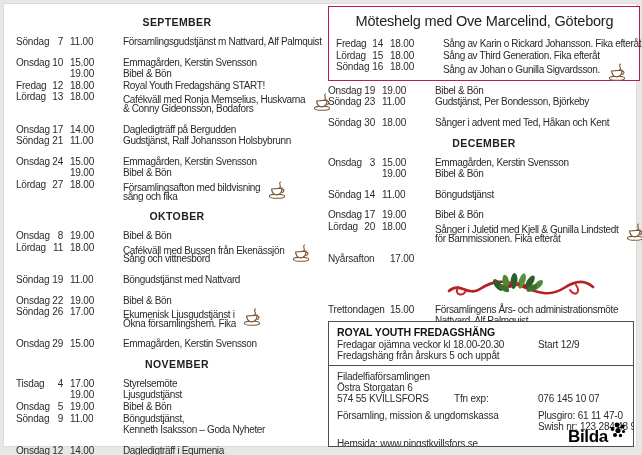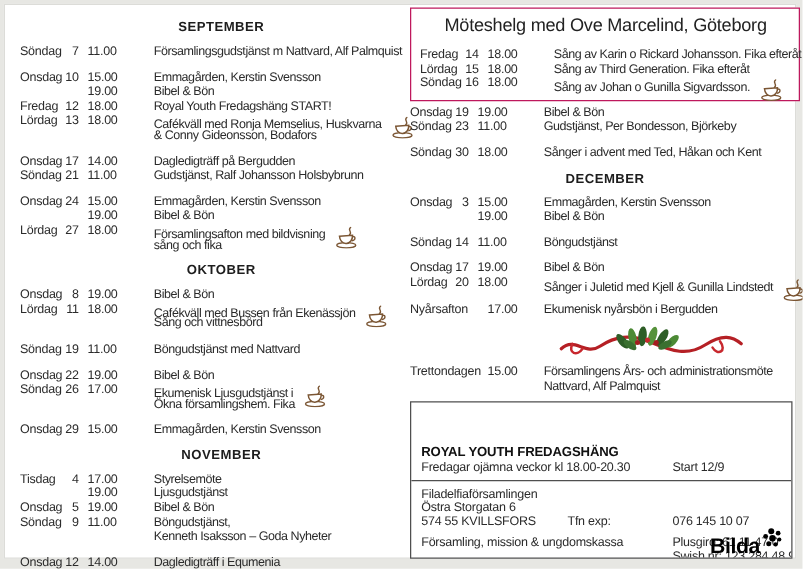--- a/index.html
+++ b/index.html
@@ -45,21 +45,21 @@
   
   .cup{display:inline-block;vertical-align:middle;margin-left:7px;transform:translateY(2px);}
   
   .garland{display:block;margin:8px 0 4px 118px;}
   
   .info-box{
     position:absolute;left:324px;top:317px;width:306px;height:126px;
     border:1px solid #4f4f4f;background:#fff;box-sizing:border-box;
     padding:4px 8px 0 8px;font-size:10px;letter-spacing:-0.2px;overflow:hidden;
   }
-  .ib-head{font-weight:bold;font-size:10.5px;line-height:13px;letter-spacing:-0.1px;color:#111;margin-top:30px;}
+  .ib-head{font-weight:bold;font-size:10.5px;line-height:13px;letter-spacing:-0.1px;color:#111;}
   .ib-line{position:relative;line-height:11px;height:11px;white-space:nowrap;}
   .ib-right{position:absolute;left:201px;top:0;}
   .ib-mid{position:absolute;left:117px;top:0;}
   .ib-div{border-top:1px solid #4f4f4f;margin:4px -8px 5px -8px;}
   .ib-gap{height:6px;}
   .ib-link{text-decoration:underline;}
   .bilda{position:absolute;right:7px;bottom:3px;display:flex;align-items:flex-end;}
   .bilda-text{font-weight:bold;font-size:17px;letter-spacing:-0.3px;color:#000;line-height:13px;}
   .bilda-dots{margin-left:1px;margin-bottom:4px;}
 </style>
@@ -418,27 +418,34 @@
               <span>20</span>
             </span>
             <span class="cell-time">18.00</span>
             <span class="cell-desc">Sånger i Juletid med Kjell &amp; Gunilla Lindstedt<svg class="cup" width="21" height="18" viewBox="0 0 21 18">
     <path d="M13.5 1 C10.5 3, 15.5 4.5, 12.5 7" fill="none" stroke="#7b5634" stroke-width="1.1" stroke-linecap="round"></path>
     <ellipse cx="10" cy="15.2" rx="7.6" ry="2.1" fill="#fff" stroke="#7b5634" stroke-width="1.1"></ellipse>
     <path d="M4.6 8 L15 7.2 C15.2 10.8, 13 13.6, 10 13.8 C7 14, 4.8 11.5, 4.6 8 Z" fill="#fff" stroke="#7b5634" stroke-width="1.2"></path>
     <path d="M15 8.2 C17.6 7.8, 17.8 11, 14.6 11.6" fill="none" stroke="#7b5634" stroke-width="1.1"></path>
   </svg></span>
           </div>
+          <div class="row">
+            <span class="cell-day">
+              <span></span>
+              <span></span>
+            </span>
+            <span class="cell-time"></span>
+            <span class="cell-desc">för Barnmissionen. Fika efteråt</span>
+          </div>
           <div class="row gap wide">
             <span class="cell-day">
               <span>Nyårsafton</span>
               <span></span>
             </span>
             <span class="cell-time">17.00</span>
-            <span class="cell-desc">Ekumenisk nyårsbön i Bergudden</span>
           </div>
         </div>
     </div>
 
     <svg class="garland" width="150" height="27" viewBox="0 0 150 27">
       <path d="M3 18 C14 8, 22 24, 34 16 S 58 6, 75 13 S 104 24, 118 15 S 140 8, 147 14" fill="none" stroke="#b52025" stroke-width="2.6" stroke-linecap="round"></path>
       <path d="M12 14 C8 22, 16 24, 20 18 M130 12 C136 20, 128 24, 124 17" fill="none" stroke="#c8282e" stroke-width="2" stroke-linecap="round"></path>
       <g>
         <ellipse cx="52" cy="12" rx="3.2" ry="7" transform="rotate(-38 52 12)" fill="#2e5e27"></ellipse>
         <ellipse cx="60" cy="9" rx="3.2" ry="7.5" transform="rotate(-12 60 9)" fill="#4c8a35"></ellipse>
@@ -473,20 +480,21 @@
         </div>
       </div>
   </div>
 
   <div class="info-box">
     <div class="ib-head">ROYAL YOUTH FREDAGSHÄNG</div>
     <div class="ib-line">
       <span>Fredagar ojämna veckor kl 18.00-20.30</span>
       <span class="ib-right">Start 12/9</span>
     </div>
+    <div class="ib-line">Fredagshäng från årskurs 5 och uppåt</div>
     <div class="ib-div"></div>
     <div class="ib-line">Filadelfiaförsamlingen</div>
     <div class="ib-line">Östra Storgatan 6</div>
     <div class="ib-line">
       <span>574 55  KVILLSFORS</span>
       <span class="ib-mid">Tfn exp:</span>
       <span class="ib-right">076 145 10 07</span>
     </div>
     <div class="ib-gap"></div>
     <div class="ib-line">

